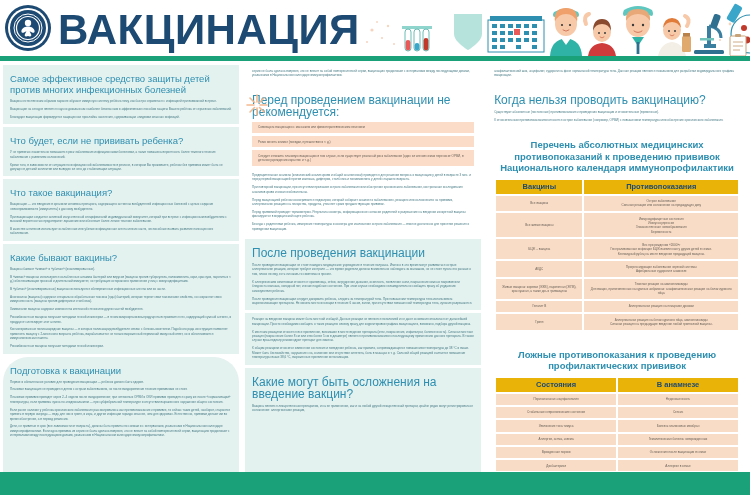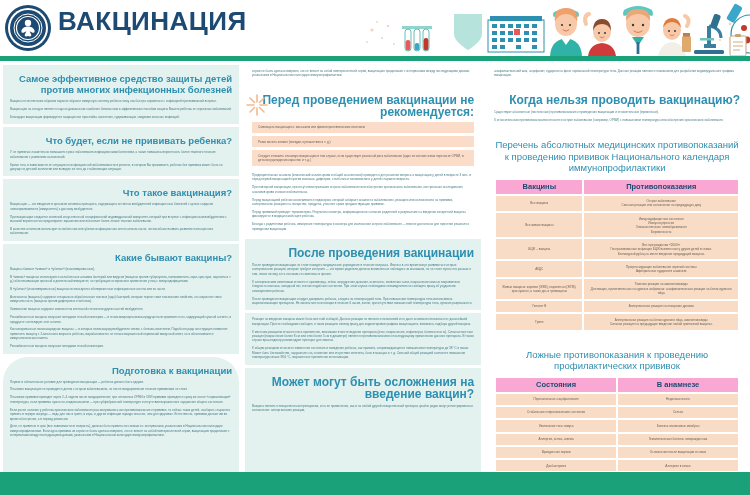--- a/index.html
+++ b/index.html
@@ -15,65 +15,65 @@
   
   .header{position:relative;height:56px;background:#ffffff;}
   .logo{
     position:absolute;left:8px;top:8px;width:40px;height:40px;border-radius:50%;
     background:#1d4a72;display:flex;align-items:center;justify-content:center;
     box-shadow:0 0 0 2px #fff inset, 0 0 0 3px #1d4a72;
   }
   .logo svg{display:block;}
   .title{
     position:absolute;left:58px;top:6px;
-    font-size:26px;font-weight:bold;letter-spacing:.5px;color:#1d4a72;
+    font-size:42px;font-weight:bold;letter-spacing:.5px;color:#1d4a72;
     font-family:"Liberation Sans","DejaVu Sans",sans-serif;
   }
   .header-art{position:absolute;right:0;top:0;width:392px;height:56px;}
   .rule{height:5px;background:#1aa179;width:100%;}
 
   
   .columns{display:flex;gap:6px;padding:4px 3px 0 3px;box-sizing:border-box;height:434px;}
   .col{width:238px;display:flex;flex-direction:column;gap:3px;}
   .col.right{width:262px;}
   .panel{background:#e3f1ef;padding:4px 7px 5px 7px;box-sizing:border-box;}
   .panel.white{background:#ffffff;}
 
   h2.sec{
-    margin:4px 0 4px 0;text-align:right;color:#2e8fb0;
-    font-size:9.5px;font-weight:bold;line-height:11px;
+    margin:4px 0 4px 0;text-align:left;color:#2e8fb0;
+    font-size:9.5px;font-weight:normal;line-height:11px;
   }
   h2.sec.big{font-size:12px;line-height:12px;}
 
   p.t{
     margin:0 0 3.5px 0;font-size:3.05px;line-height:4.4px;color:#4a7d86;
     text-align:left;
   }
   p.t:last-child{margin-bottom:0;}
 
   
   .peach-item{
     background:#fbdcc8;margin:0 0 3px 0;padding:3.5px 6px;box-sizing:border-box;
     font-size:3.05px;line-height:4.3px;color:#6b6258;
   }
 
   
   .tbl{width:100%;border-collapse:separate;border-spacing:2px;}
   .tbl th{
-    font-size:7.5px;color:#1d4a72;font-weight:bold;padding:2px 0 3px 0;background:#f9a8d4;
+    font-size:7.5px;color:#1d4a72;font-weight:bold;padding:2px 0 3px 0;background:#eab308;
   }
   .tbl td{
     background:#f8dcc6;color:#6b6258;font-size:3.05px;line-height:4.3px;
     text-align:center;padding:3.5px 3px;vertical-align:middle;
   }
   .tbl td.vax{width:36%;}
   .tbl.two td{width:50%;}
 
   .center-title{
-    text-align:center;color:#2e8fb0;font-weight:normal;font-size:9.5px;line-height:11.5px;
+    text-align:center;color:#2e8fb0;font-weight:bold;font-size:9.5px;line-height:11.5px;
     margin:5px 0 4px 0;
   }
   .footer{position:absolute;left:0;bottom:0;width:100%;height:23px;background:#1aa179;}
 
   .deco{position:absolute;pointer-events:none;}
 </style>
 </head>
 <body>
 
 <div class="poster">
@@ -316,21 +316,21 @@
         <p class="t">После проведения вакцинации следует докормить ребенка, следить за температурой тела. При повышении температуры тела использовать жаропонижающие препараты. Не мочить место инъекции в течение 6 часов, затем, при отсутствии повышенной температуры тела, купания разрешаются.</p>
       </div>
 
       <div class="panel">
         <p class="t">Реакция на введение вакцины может быть местной и общей. Данные реакции не являются патологией и не дают основания отказаться от дальнейшей вакцинации. Просто необходимо сообщить о таких реакциях своему врачу для корректировки графика вакцинации и, возможно, подбора другой вакцины.</p>
         <p class="t">К местным реакциям относятся все проявления, возникшие в месте ведения препарата (отек, покраснение, инфильтрат, болезненность). Сильная местная реакция (покраснение более 8 см или отек более 5 см в диаметре) является противопоказанием к последующему применению данного препарата. В таком случае врач-педиатр рекомендуют препарат для замены.</p>
         <p class="t">К общим реакциям относится изменение состояния и поведения ребенка, как правило, сопровождающееся повышением температуры до 38 °C и выше. Может быть беспокойство, нарушение сна, снижение или отсутствие аппетита, боль в мышцах и т. д. Сильной общей реакцией считается повышение температуры выше 38,6 °C, выраженные проявления интоксикации.</p>
       </div>
 
       <div class="panel" style="flex:1;">
-        <h2 class="sec big">Может могут быть осложнения на введение вакцин?</h2>
+        <h2 class="sec big">Какие могут быть осложнения на введение вакцин?</h2>
         <p class="t">Вакцина является лекарственным препаратом, и на ее применение, как и на любой другой лекарственный препарат, крайне редко могут регистрироваться осложнения: аллергические реакции,</p>
       </div>
     </div>
 
     <div class="col right">
 
       <div class="panel white">
         <p class="t">анафилактический шок, энцефалит, судороги на фоне нормальной температуры тела. Данные реакции являются показанием для разработки индивидуального графика вакцинации.</p>
       </div>
 

